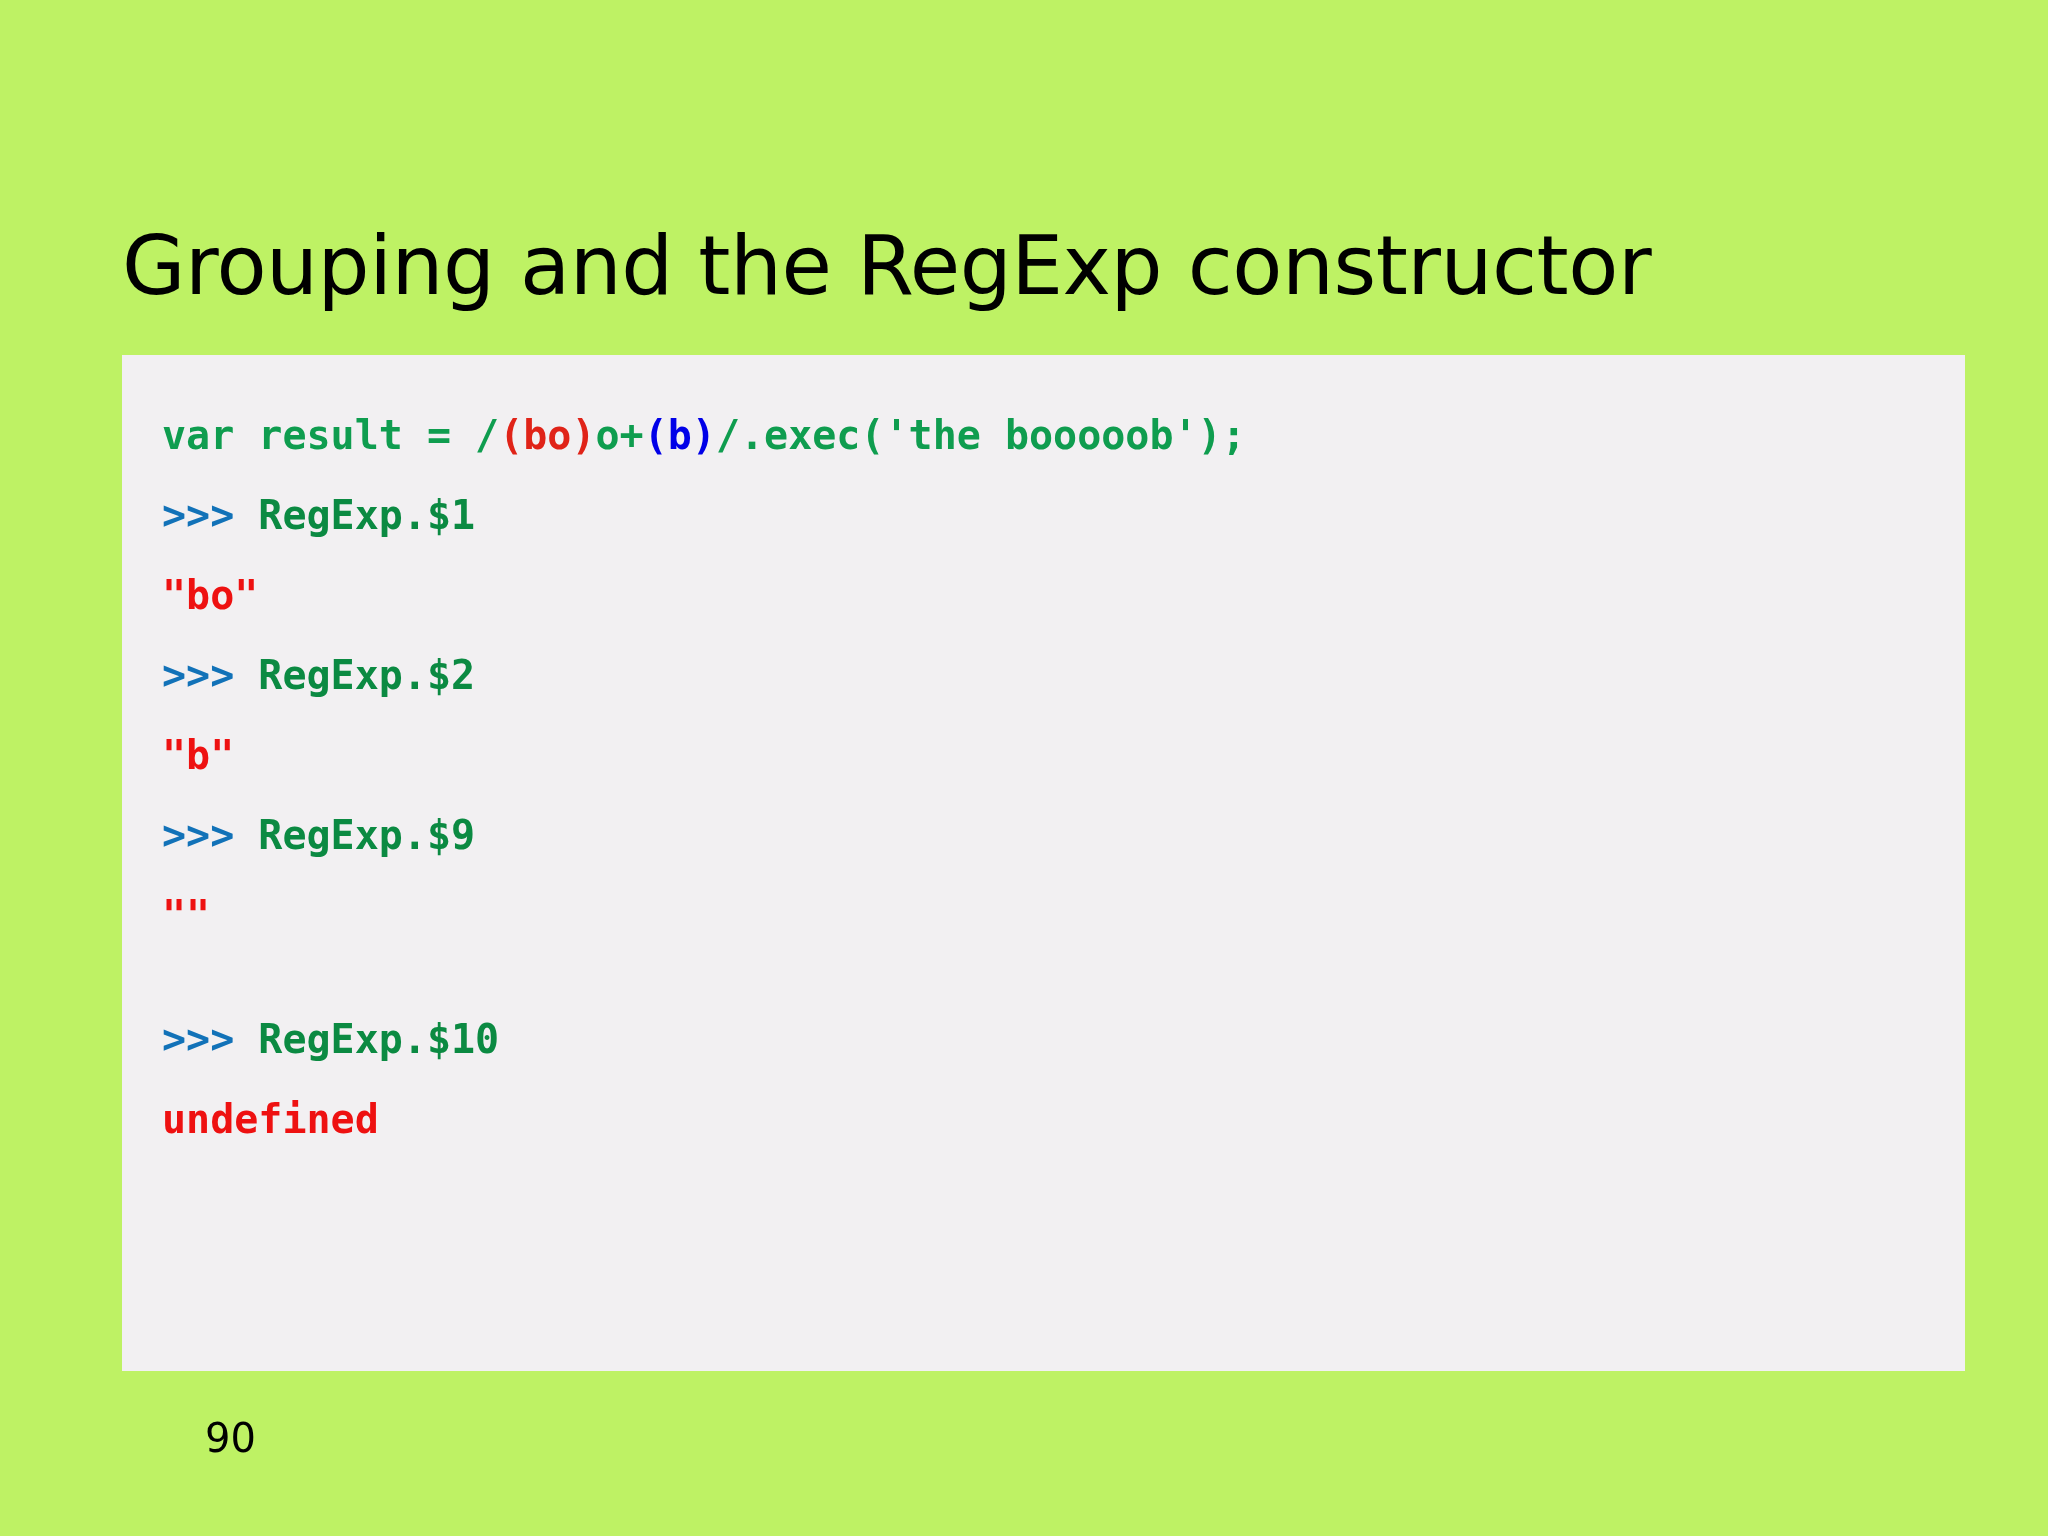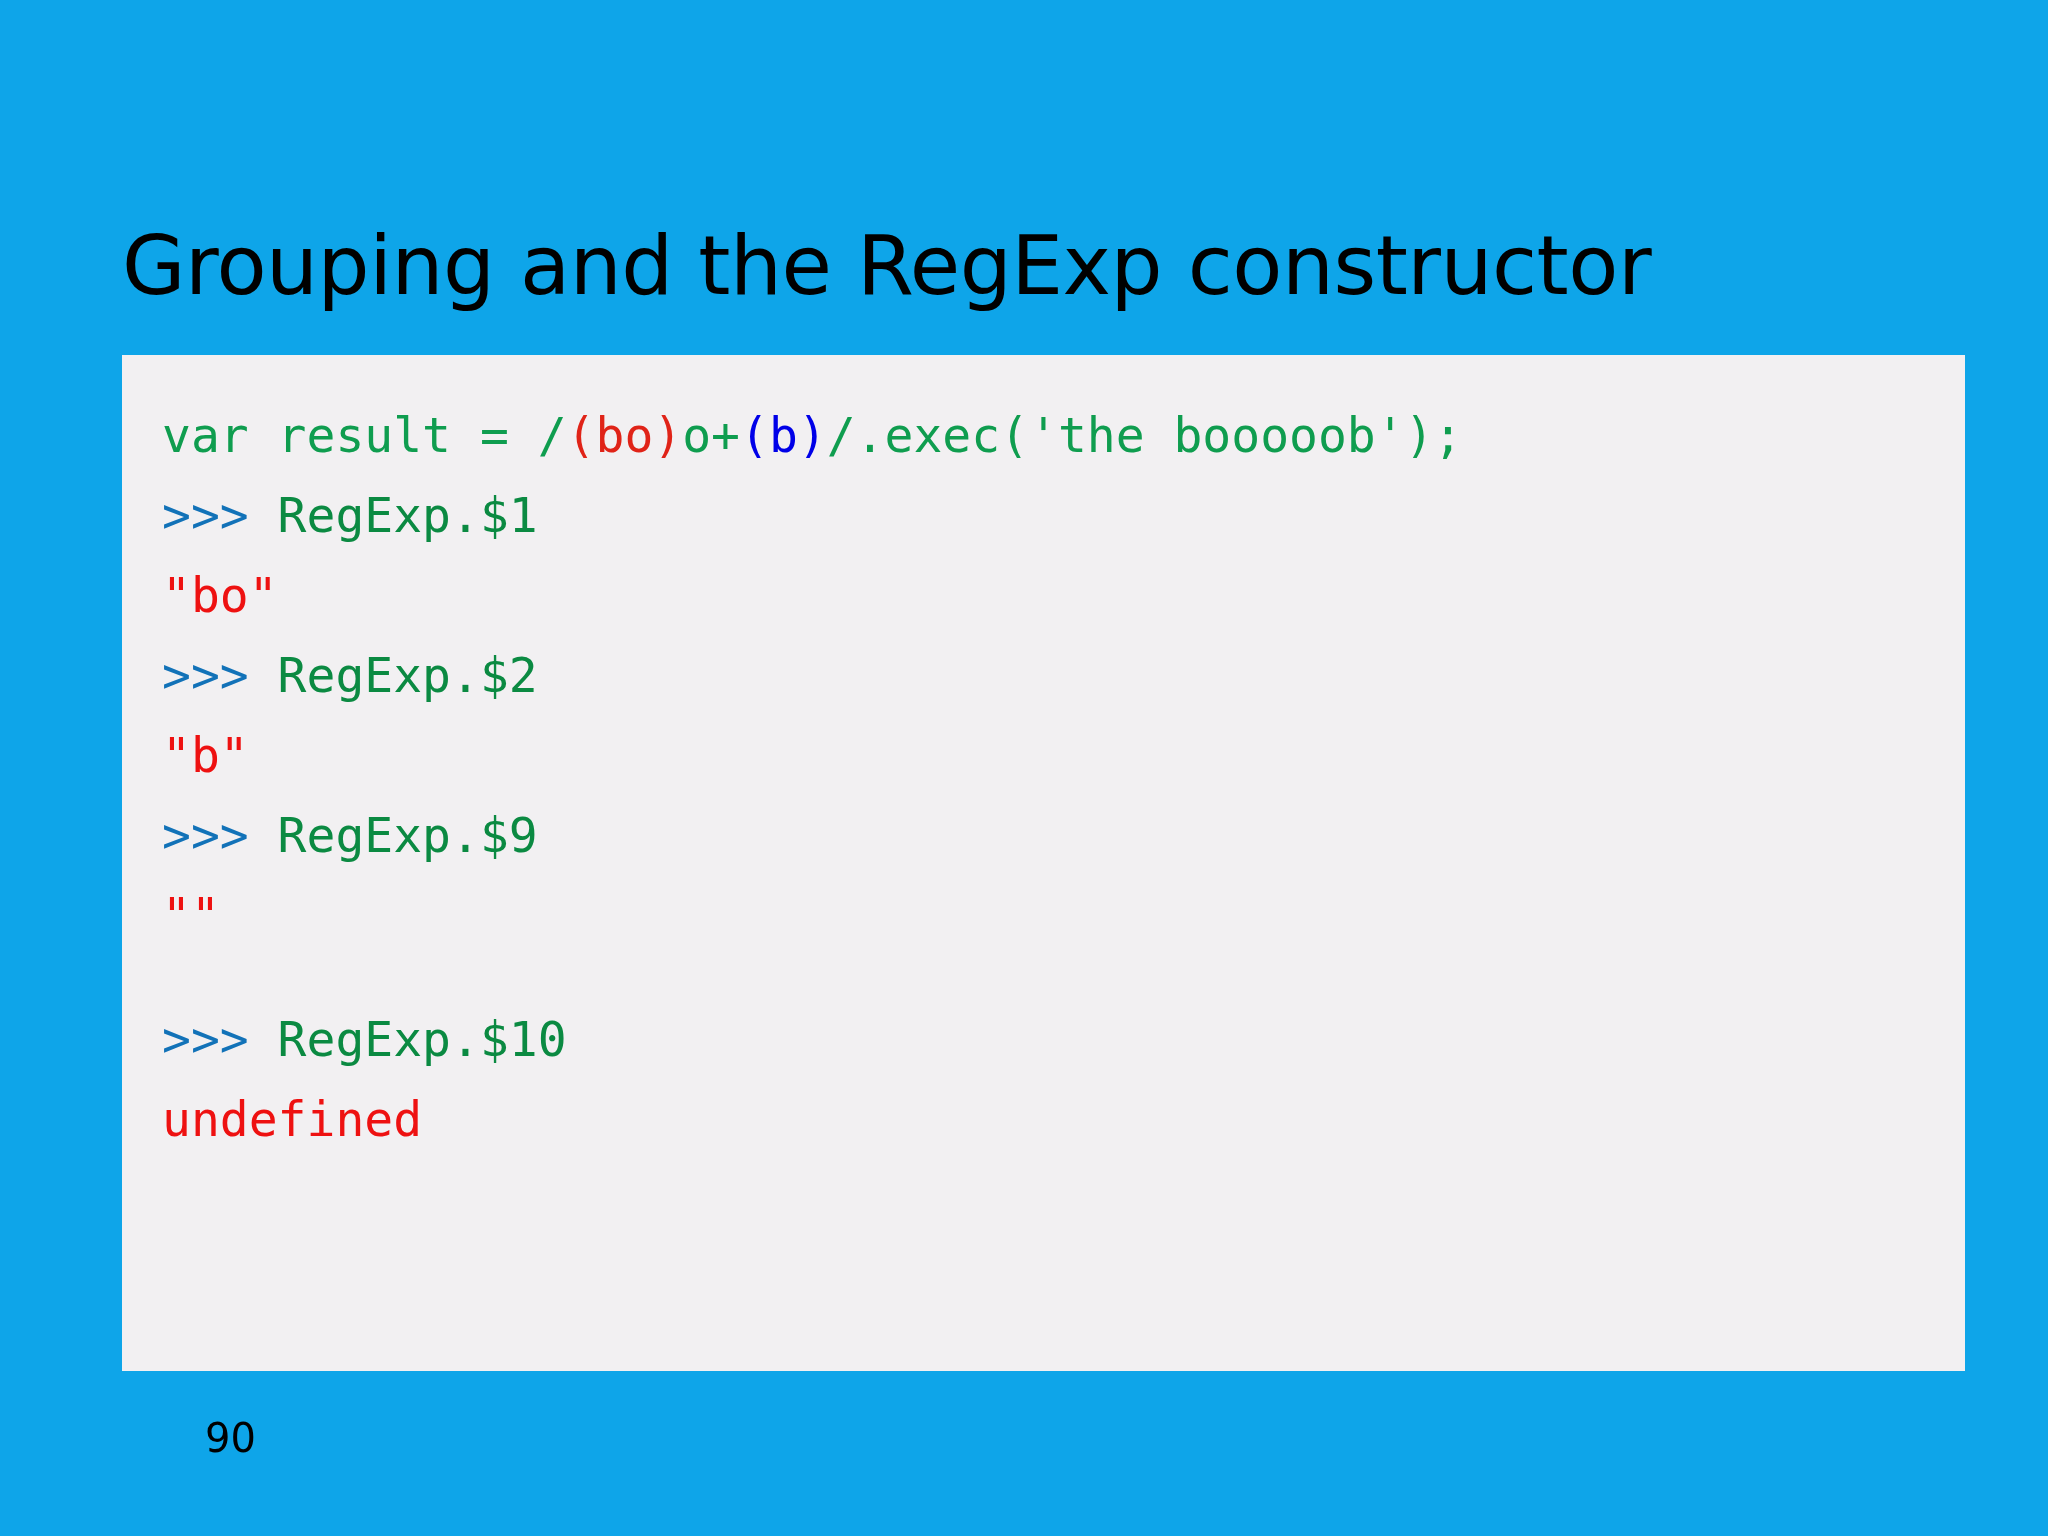--- a/index.html
+++ b/index.html
@@ -10,21 +10,21 @@
     width: 2048px;
     height: 1536px;
     background: #ffffff;
     font-family: "Liberation Sans", sans-serif;
     overflow: hidden;
   }
   .slide {
     position: relative;
     width: 2048px;
     height: 1536px;
-    background: #0ea5e9;
+    background: #bef264;
   }
   .slide-title {
     position: absolute;
     left: 122px;
     top: 168px;
     width: 1800px;
     font-family: "DejaVu Sans", sans-serif;
     font-size: 82px;
     font-weight: 400;
     line-height: 1.05;
@@ -37,22 +37,22 @@
     left: 122px;
     top: 355px;
     width: 1843px;
     height: 1016px;
     background: #f2f0f2;
     box-sizing: border-box;
     padding: 40px 0 0 40px;
   }
   .code-lines {
     font-family: "DejaVu Sans Mono", monospace;
-    font-size: 48px;
-    font-weight: normal;
+    font-size: 40px;
+    font-weight: bold;
     line-height: 80px;
     white-space: pre;
   }
   .code-line {
     height: 80px;
     white-space: pre;
   }
   .code-line.spacer-after {
     margin-bottom: 44px;
   }

